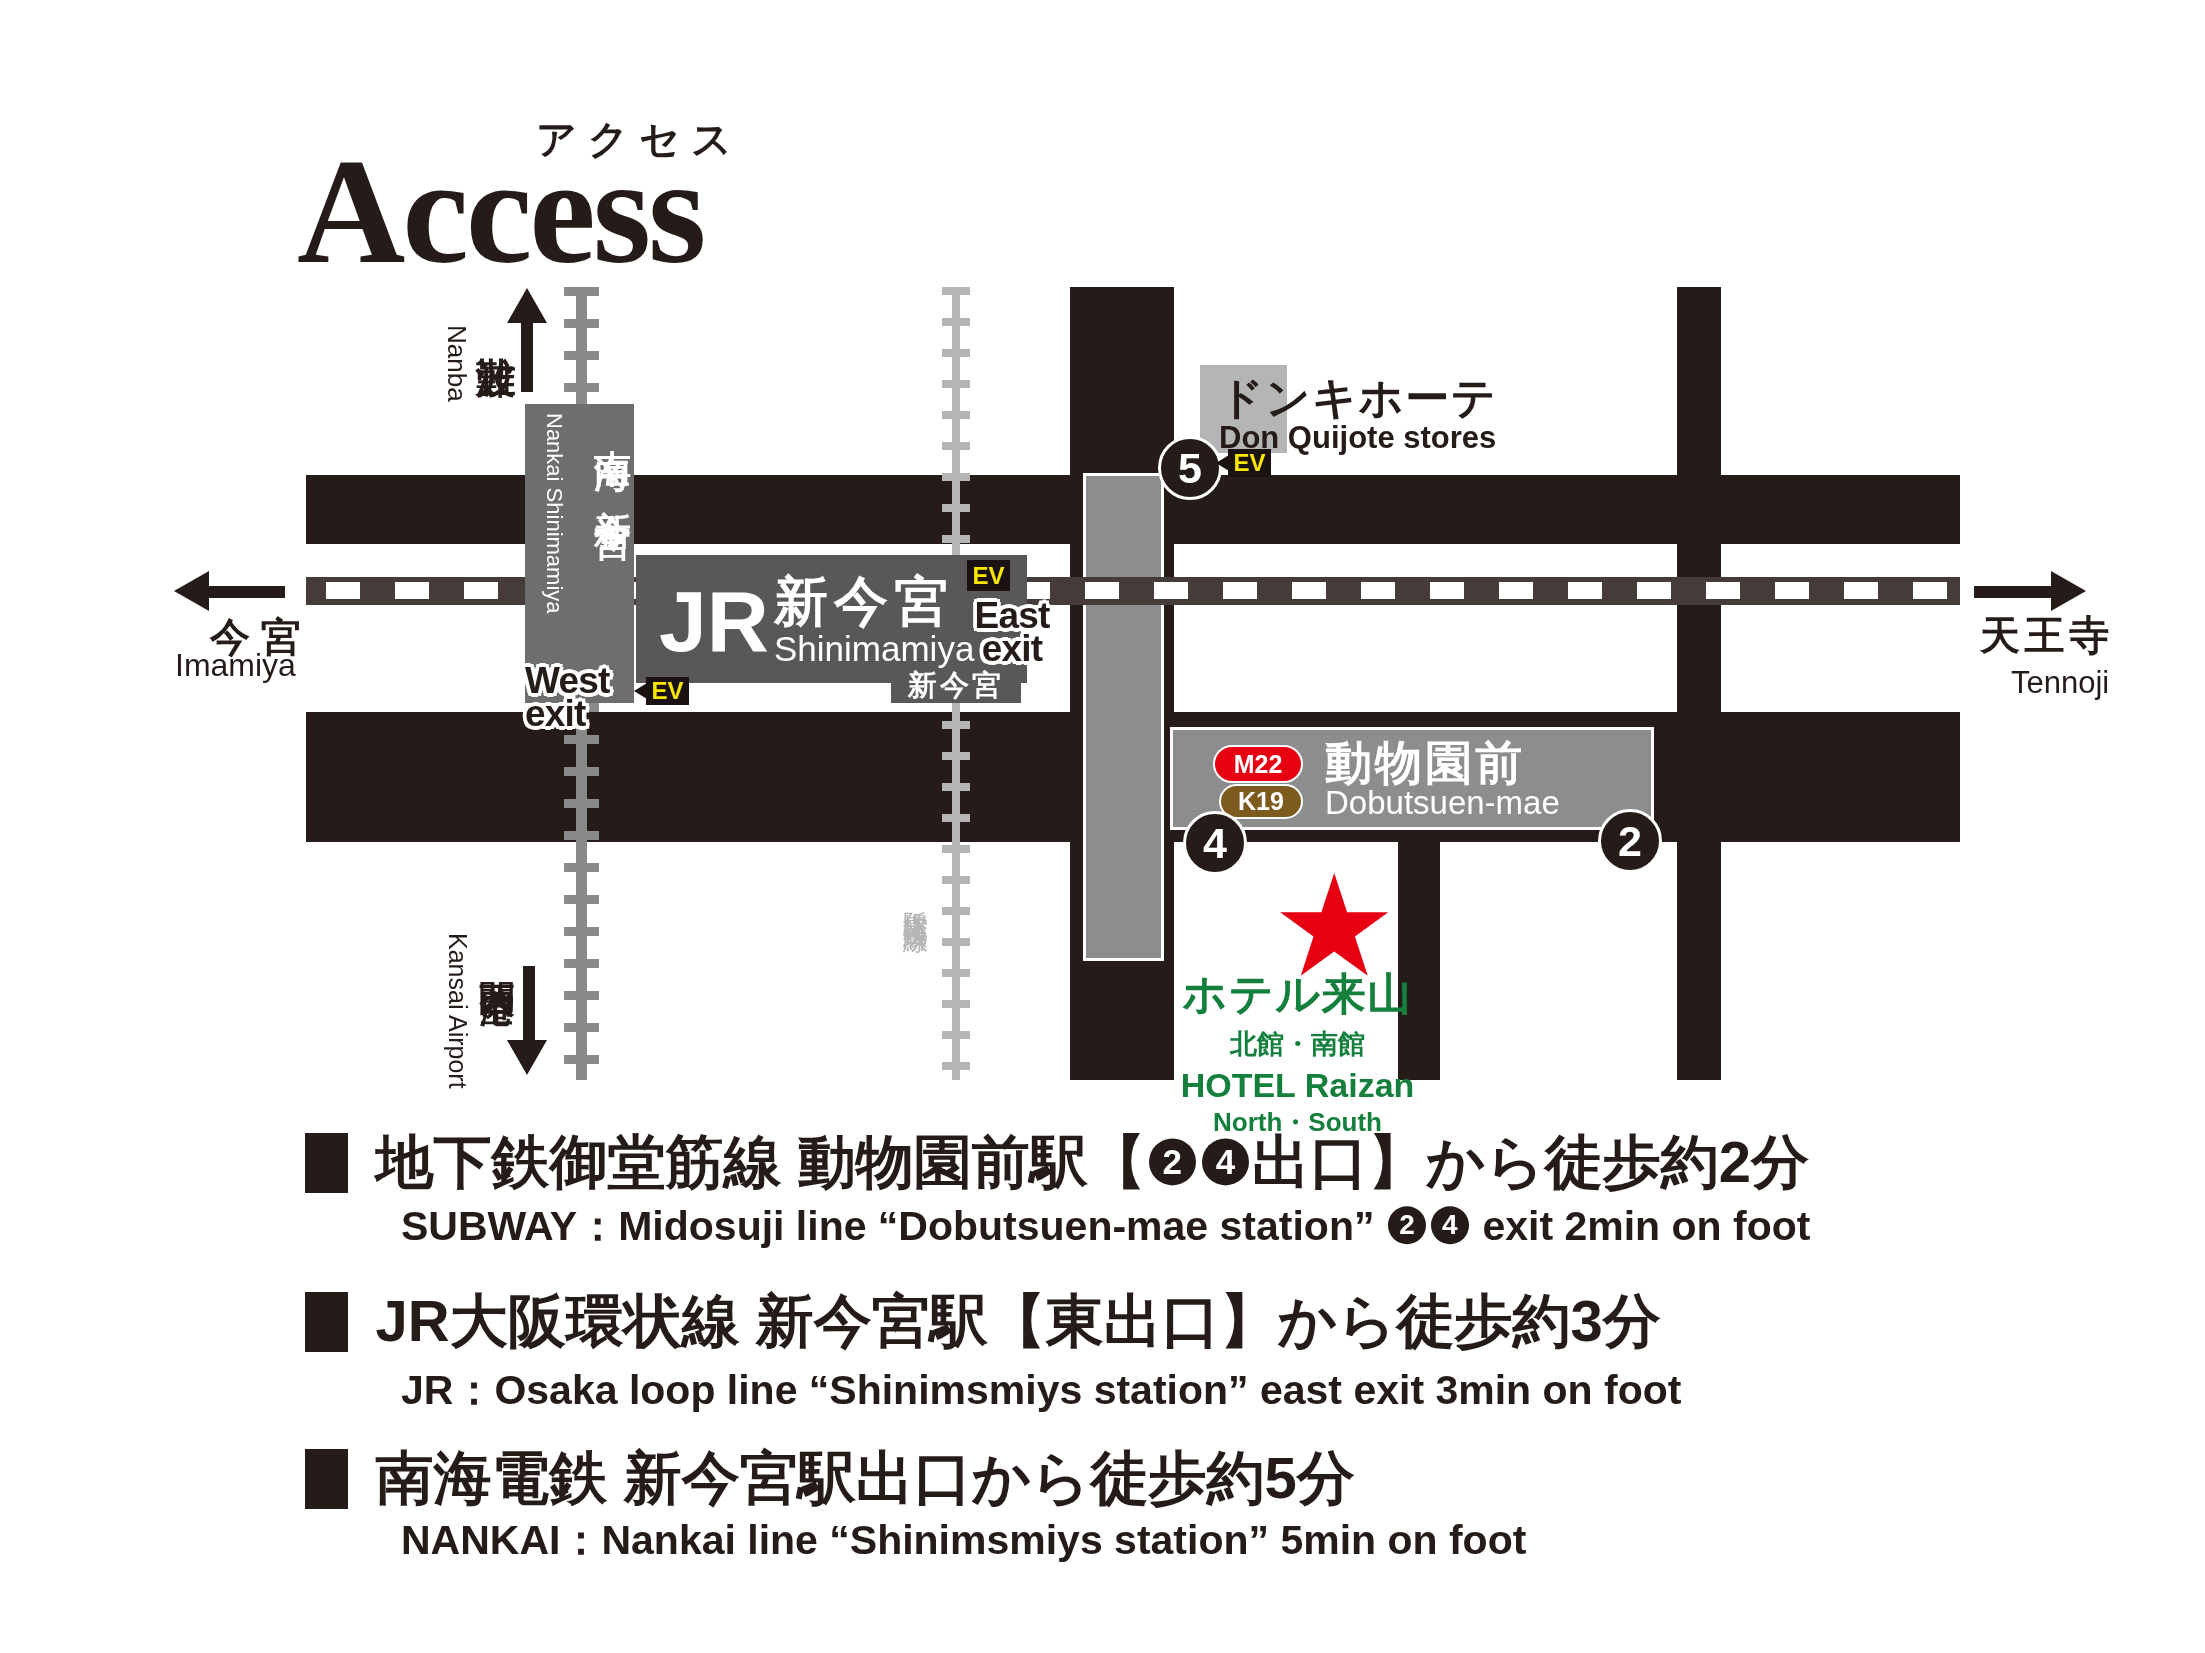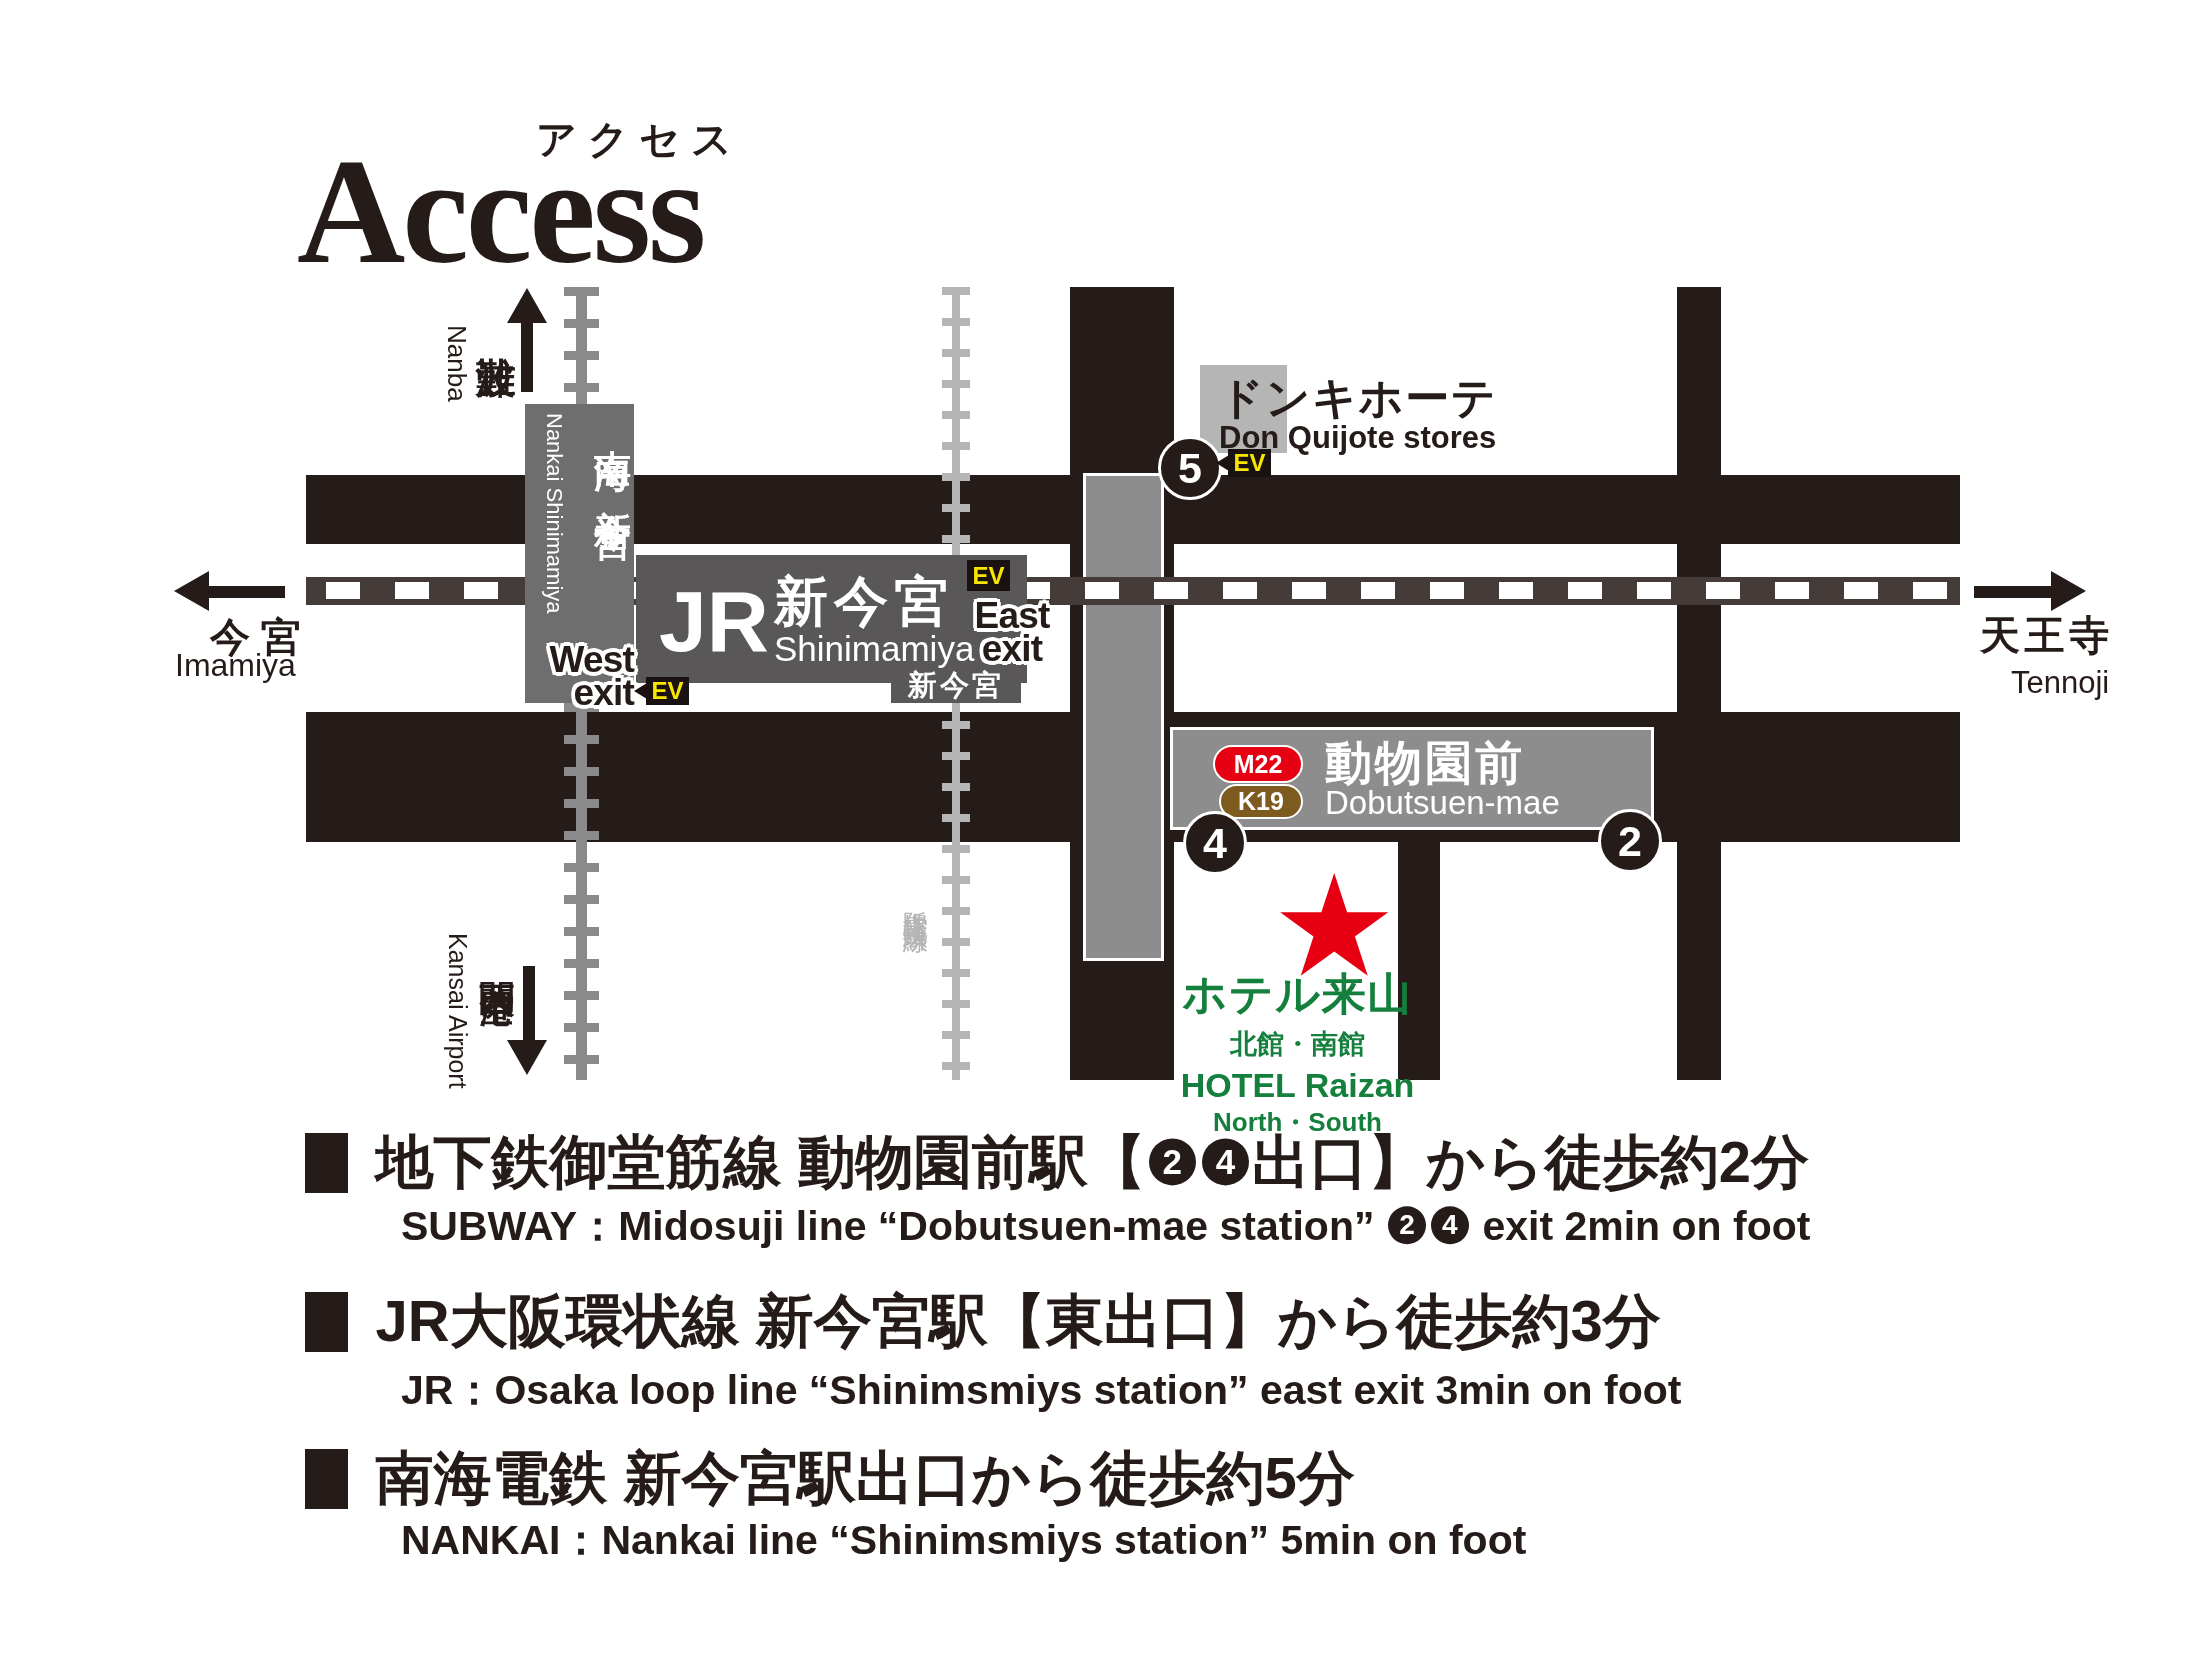--- a/index.html
+++ b/index.html
@@ -141,21 +141,21 @@
   <div class="abs w" style="left:138px;top:74px;font-size:35px;">Shinimamiya</div>
   <div class="ev-badge" style="left:331px;top:5.4px;width:43px;height:31px;">
       <span>EV</span>
     </div>
 </div>
 <div class="abs outline-txt" style="left:969px;top:600px;width:86px;text-align:center;font-size:37px;">
   <div>East</div>
     <div>exit</div>
 </div>
 
-<div class="abs outline-txt" style="left:525px;top:644px;width:109px;text-align:right;font-size:37px;">
+<div class="abs outline-txt" style="left:525px;top:665px;width:109px;text-align:left;font-size:37px;">
   <div>West</div>
     <div>exit</div>
 </div>
 <div class="ev-badge" style="left:646px;top:677px;width:43px;height:27.6px;">
   <div class="tri"></div>
     <span>EV</span>
 </div>
 
 <div class="station-box tram-stop-box">
   <span class="w" style="font-size:29px;font-weight:700;letter-spacing:3.1px;">新今宮</span>

